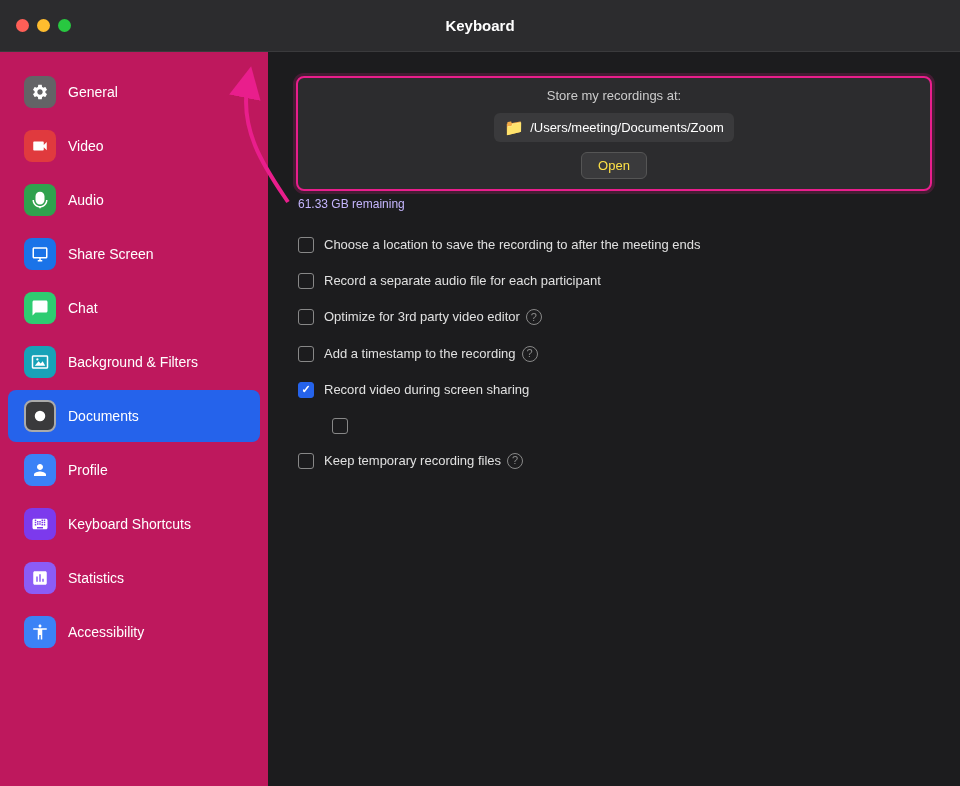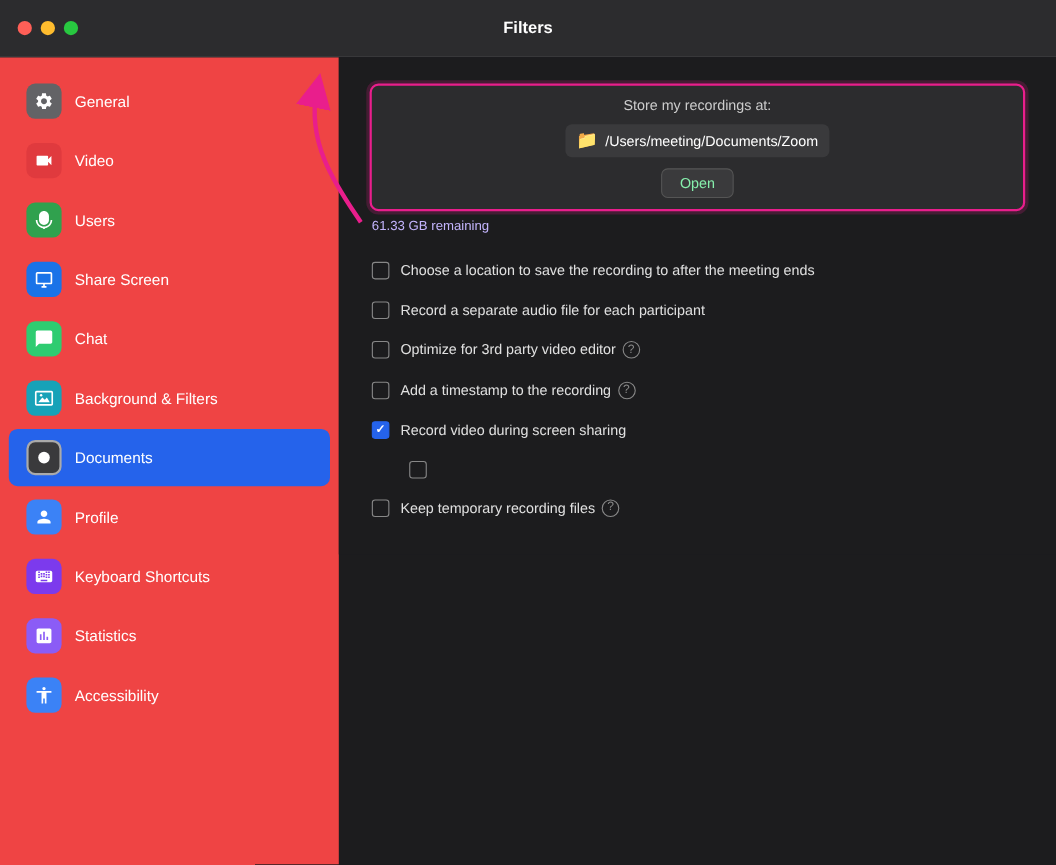--- a/index.html
+++ b/index.html
@@ -45,22 +45,22 @@
     .tl-maximize { background: #28c840; }
 
     
     .app-body {
       display: flex;
       height: calc(100% - 52px);
     }
 
     
     .sidebar {
-      width: 308px;
-      background: #ef4444;
+      width: 268px;
+      background: #be185d;
       height: 100%;
       padding: 12px 0;
       flex-shrink: 0;
     }
     .sidebar-item {
       display: flex;
       align-items: center;
       padding: 10px 16px;
       cursor: pointer;
       border-radius: 8px;
@@ -137,21 +137,21 @@
       gap: 6px;
       overflow: hidden;
       white-space: nowrap;
     }
     .folder-icon-inline {
       font-size: 16px;
     }
     .open-btn {
       background: #3a3a3c;
       border: 1px solid #555;
-      color: #86efac;
+      color: #fde047;
       border-radius: 6px;
       padding: 5px 16px;
       font-size: 13px;
       cursor: pointer;
       white-space: nowrap;
     }
     .storage-remaining {
       font-size: 12px;
       color: #c4b5fd;
       margin-bottom: 16px;
@@ -229,21 +229,21 @@
   </style>
 </head>
 <body>
 
 <div class="titlebar">
   <div class="traffic-lights">
     <div class="traffic-light tl-close"></div>
     <div class="traffic-light tl-minimize"></div>
     <div class="traffic-light tl-maximize"></div>
   </div>
-  <span class="titlebar-title">Filters</span>
+  <span class="titlebar-title">Keyboard</span>
 </div>
 
 <div class="app-body">
 
   <div class="sidebar">
 
   <div class="sidebar-item">
         <div class="sidebar-item-icon icon-general" style="background: rgb(99, 99, 102);">
           <svg width="18" height="18" viewBox="0 0 24 24" fill="white">
             <path d="M19.14,12.94c0.04-0.3,0.06-0.61,0.06-0.94c0-0.32-0.02-0.64-0.07-0.94l2.03-1.58c0.18-0.14,0.23-0.41,0.12-0.61 l-1.92-3.32c-0.12-0.22-0.37-0.29-0.59-0.22l-2.39,0.96c-0.5-0.38-1.03-0.7-1.62-0.94L14.4,2.81c-0.04-0.24-0.24-0.41-0.48-0.41 h-3.84c-0.24,0-0.43,0.17-0.47,0.41L9.25,5.35C8.66,5.59,8.12,5.92,7.63,6.29L5.24,5.33c-0.22-0.08-0.47,0-0.59,0.22L2.74,8.87 C2.62,9.08,2.66,9.34,2.86,9.48l2.03,1.58C4.84,11.36,4.8,11.69,4.8,12s0.02,0.64,0.07,0.94l-2.03,1.58 c-0.18,0.14-0.23,0.41-0.12,0.61l1.92,3.32c0.12,0.22,0.37,0.29,0.59,0.22l2.39-0.96c0.5,0.38,1.03,0.7,1.62,0.94l0.36,2.54 c0.05,0.24,0.24,0.41,0.48,0.41h3.84c0.24,0,0.44-0.17,0.47-0.41l0.36-2.54c0.59-0.24,1.13-0.56,1.62-0.94l2.39,0.96 c0.22,0.08,0.47,0,0.59-0.22l1.92-3.32c0.12-0.22,0.07-0.47-0.12-0.61L19.14,12.94z M12,15.6c-1.98,0-3.6-1.62-3.6-3.6 s1.62-3.6,3.6-3.6s3.6,1.62,3.6,3.6S13.98,15.6,12,15.6z"></path>
@@ -258,21 +258,21 @@
           </svg>
         </div>
         <span class="sidebar-item-label">Video</span>
       </div>
       <div class="sidebar-item">
         <div class="sidebar-item-icon icon-audio" style="background: rgb(48, 161, 78);">
           <svg width="18" height="18" viewBox="0 0 24 24" fill="white">
             <path d="M12,1C8.686,1,6,3.686,6,7v5c0,3.314,2.686,6,6,6s6-2.686,6-6V7C18,3.686,15.314,1,12,1z M20,12 c0,4.418-3.582,8-8,8s-8-3.582-8-8H2c0,5.186,3.947,9.45,9,9.95V23h2v-1.05c5.053-0.5,9-4.764,9-9.95H20z"></path>
           </svg>
         </div>
-        <span class="sidebar-item-label">Users</span>
+        <span class="sidebar-item-label">Audio</span>
       </div>
       <div class="sidebar-item">
         <div class="sidebar-item-icon icon-share" style="background: rgb(26, 115, 232);">
           <svg width="18" height="18" viewBox="0 0 24 24" fill="white">
             <path d="M20,3H4C2.9,3,2,3.9,2,5v11c0,1.1,0.9,2,2,2h7v2H9v2h6v-2h-2v-2h7c1.1,0,2-0.9,2-2V5C22,3.9,21.1,3,20,3z M20,16H4V5h16V16z"></path>
           </svg>
         </div>
         <span class="sidebar-item-label">Share Screen</span>
       </div>
       <div class="sidebar-item">

